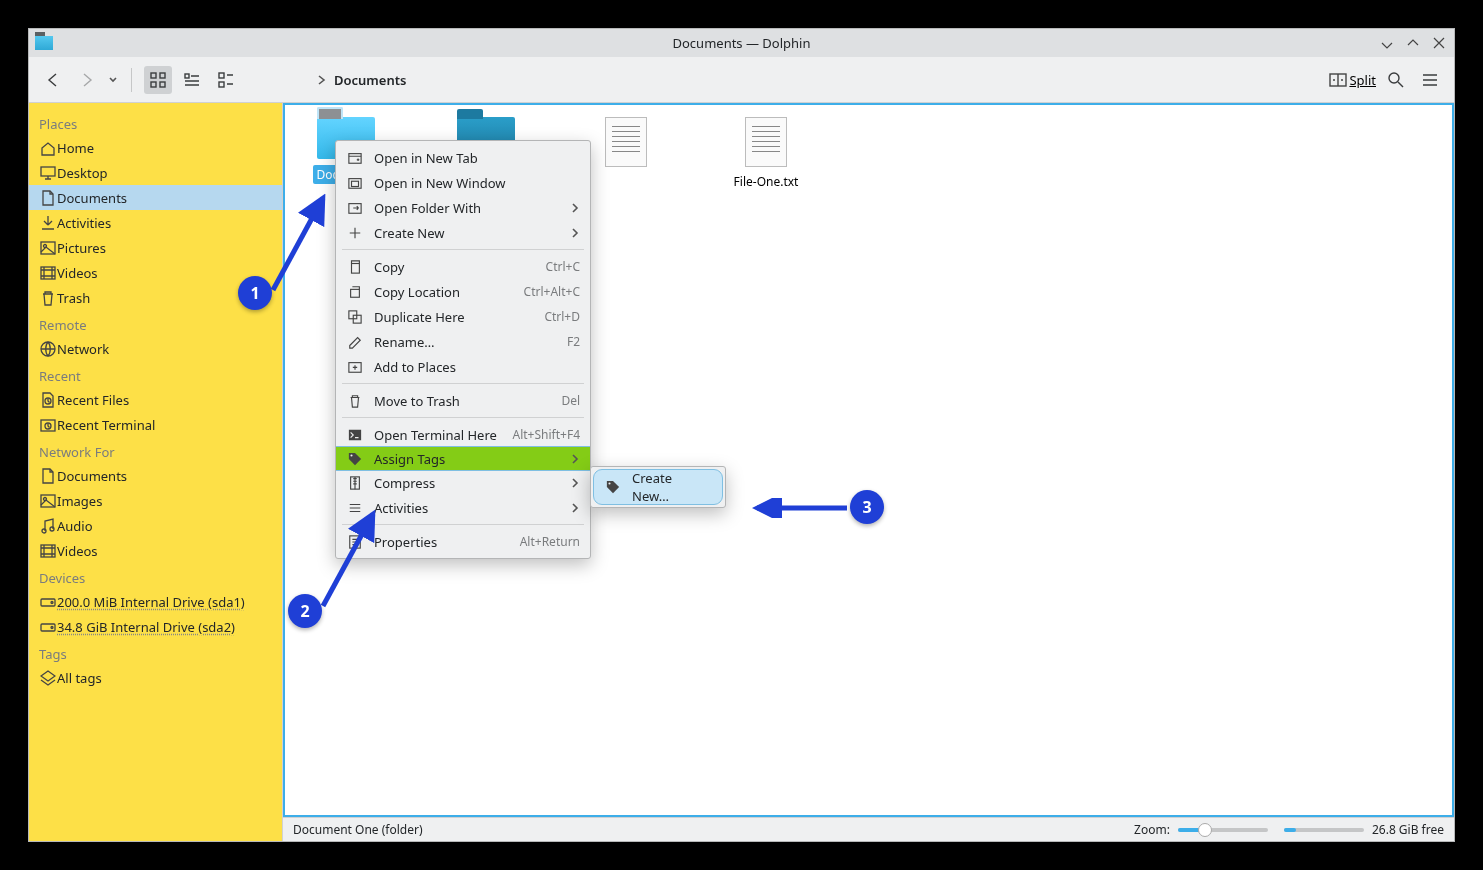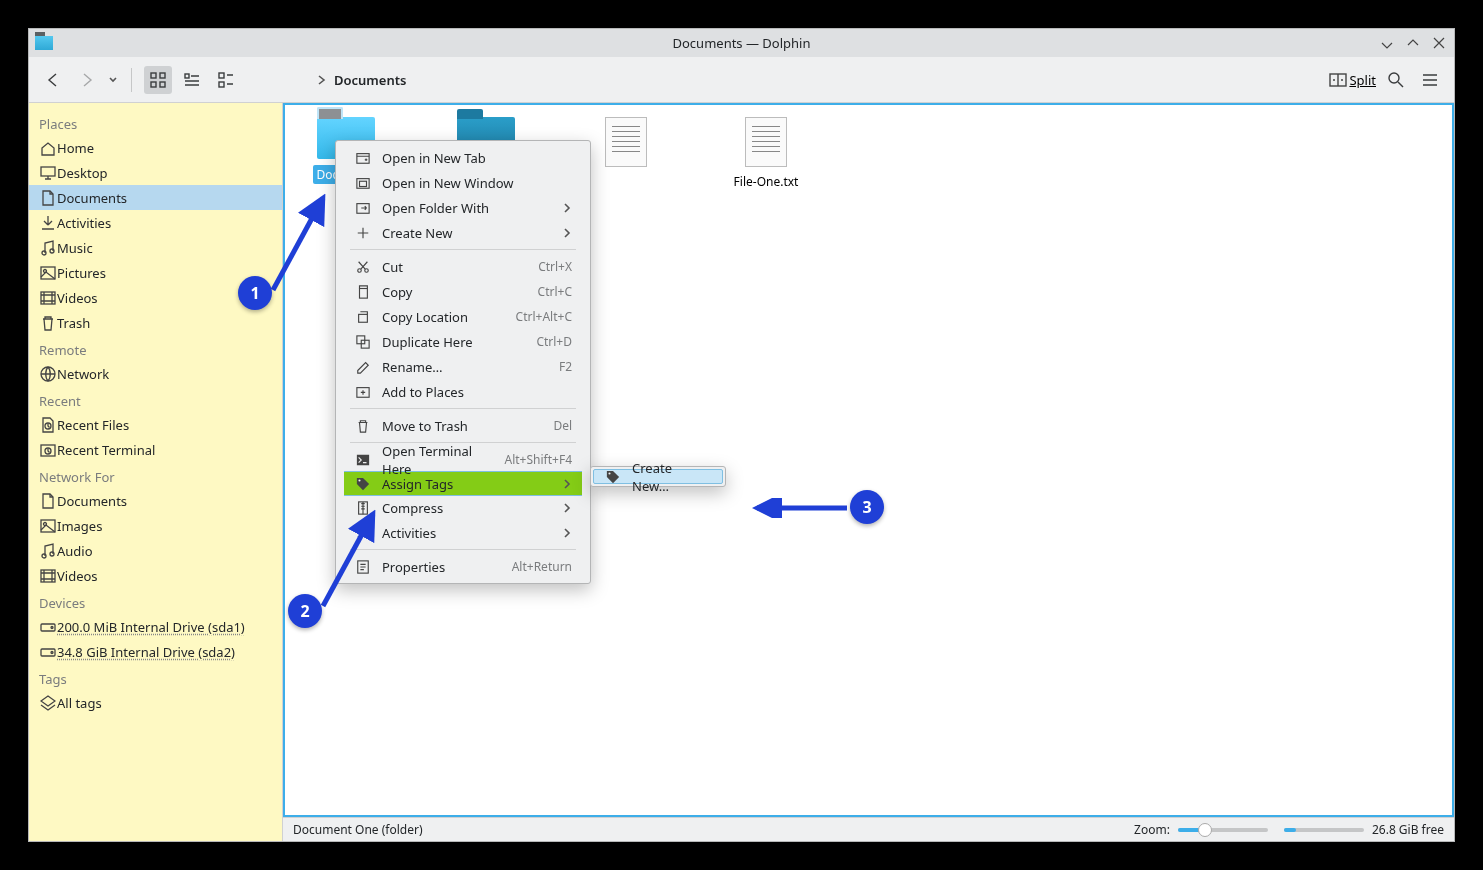--- a/index.html
+++ b/index.html
@@ -64,21 +64,21 @@
 .breadcrumb { display:flex; align-items:center; gap:6px; margin-left:70px; color:#232629; }
 .breadcrumb svg { width:12px; height:12px; stroke:#555; fill:none; stroke-width:1.6; }
 .breadcrumb b { font-weight:600; }
 .toolbar .spacer { flex:1; }
 .split-btn { display:flex; align-items:center; gap:2px; cursor:pointer;text-decoration:underline; }
 .split-btn svg { width:18px; height:18px; stroke:#444; fill:none; stroke-width:1.4; }
 
 .body-row { flex:1; display:flex; min-height:0; }
 .sidebar {
   width:254px;
-  background:#fef9c3;
+  background:#fde047;
   border-right:1px solid #d0d1d2;
   padding-top:6px;
   font-size:13px;
   color:#232629;
   overflow-y:auto;
 }
 .side-header { color:#7a7c7e; padding:6px 10px 2px; font-size:13px; }
 .side-item { display:flex; align-items:center; padding:4px 10px; height:25px; cursor:pointer; }
 .side-item.selected { background:#b6d8ef; }
 .side-item .underline { text-decoration: underline dotted #888; text-underline-offset:2px; }
@@ -108,21 +108,21 @@
 .file-label.selected { background:#3daee9; color:#fff; padding:1px 4px; border-radius:2px; }
 
 .context-menu {
   position:absolute;
   left:335px; top:140px;
   width:256px;
   background:#eff0f1;
   border:1px solid #b4b5b6;
   box-shadow:0 6px 18px rgba(0,0,0,0.25);
   font-size:13px;
-  padding:4px 8px;
+  padding:4px 0;
   border-radius:3px;
 }
 .menu-item { display:flex; align-items:center; height:25px; padding:0 10px; cursor:pointer; color:#232629; }
 .menu-item.highlight { background:#84cc16; border:1px solid #7fbfe2; border-left:none; border-right:none; margin:-1px 0; }
 .menu-item .mi-icon { width:18px; height:18px; margin-right:10px; display:flex; align-items:center; justify-content:center; }
 .menu-item .mi-icon svg { width:14px; height:14px; stroke:#444; fill:none; stroke-width:1.3; }
 .menu-item .mi-label { flex:1; }
 .menu-item .mi-shortcut { color:#7a7c7e; font-size:12px; }
 .menu-item .mi-arrow svg { width:10px; height:10px; stroke:#555; fill:none; stroke-width:1.6; }
 .menu-sep { height:1px; background:#d0d1d2; margin:4px 6px; }
@@ -131,21 +131,21 @@
   position:absolute;
   left:590px; top:466px;
   width:136px;
   background:#eff0f1;
   border:1px solid #b4b5b6;
   box-shadow:0 6px 18px rgba(0,0,0,0.25);
   font-size:13px;
   padding:2px;
   border-radius:3px;
 }
-.submenu .menu-item { height:15px; border:1px solid #7fbfe2; background:#c9e6f7; border-radius:2px;}
+.submenu .menu-item { height:36px; border:1px solid #7fbfe2; background:#c9e6f7; border-radius:9px;}
 
 .annotation { position:absolute; pointer-events:none; }
 .anno-circle {
   width:34px; height:34px; border-radius:50%;
   background:#1f3fd6;
   color:#fff; font-weight:700; font-size:16px;
   display:flex; align-items:center; justify-content:center;
   box-shadow:0 2px 4px rgba(0,0,0,0.3);
 }
 .anno-arrow { stroke:#1f3fd6; stroke-width:5; fill:#1f3fd6; }
@@ -289,30 +289,20 @@
           </span>
           <span>Documents</span>
         </div>
         <div class="side-item">
           <span class="side-icon">
             <svg viewBox="0 0 16 16">
               <path d="M8 1v9m0 0l-4-4m4 4l4-4M2 14h12"></path>
             </svg>
           </span>
           <span>Activities</span>
-        </div>
-        <div class="side-item">
-          <span class="side-icon">
-            <svg viewBox="0 0 16 16">
-              <path d="M5 13V3l8-2v10"></path>
-              <circle cx="4" cy="13" r="2"></circle>
-              <circle cx="12" cy="11" r="2"></circle>
-            </svg>
-          </span>
-          <span>Music</span>
         </div>
         <div class="side-item">
           <span class="side-icon">
             <svg viewBox="0 0 16 16">
               <rect x="1" y="2" width="14" height="12"></rect>
               <circle cx="5" cy="6" r="1.5"></circle>
               <path d="M1 12l5-5 9 7"></path>
             </svg>
           </span>
           <span>Pictures</span>
@@ -512,31 +502,20 @@
       </span>
       <span class="mi-label">Create New</span>
       <span class="mi-arrow"><svg viewBox="0 0 10 10">
           <path d="M3 1l4 4-4 4"></path>
         </svg></span>
     </div>
     <div class="menu-sep"></div>
     <div class="menu-item">
       <span class="mi-icon">
         <svg viewBox="0 0 16 16">
-          <circle cx="4" cy="12" r="2"></circle>
-          <circle cx="12" cy="12" r="2"></circle>
-          <path d="M5.5 10.5L13 2M10.5 10.5L3 2"></path>
-        </svg>
-      </span>
-      <span class="mi-label">Cut</span>
-      <span class="mi-shortcut">Ctrl+X</span>
-    </div>
-    <div class="menu-item">
-      <span class="mi-icon">
-        <svg viewBox="0 0 16 16">
           <rect x="4" y="4" width="9" height="11"></rect>
           <path d="M4 4V1h9v3"></path>
         </svg>
       </span>
       <span class="mi-label">Copy</span>
       <span class="mi-shortcut">Ctrl+C</span>
     </div>
     <div class="menu-item">
       <span class="mi-icon">
         <svg viewBox="0 0 16 16">

